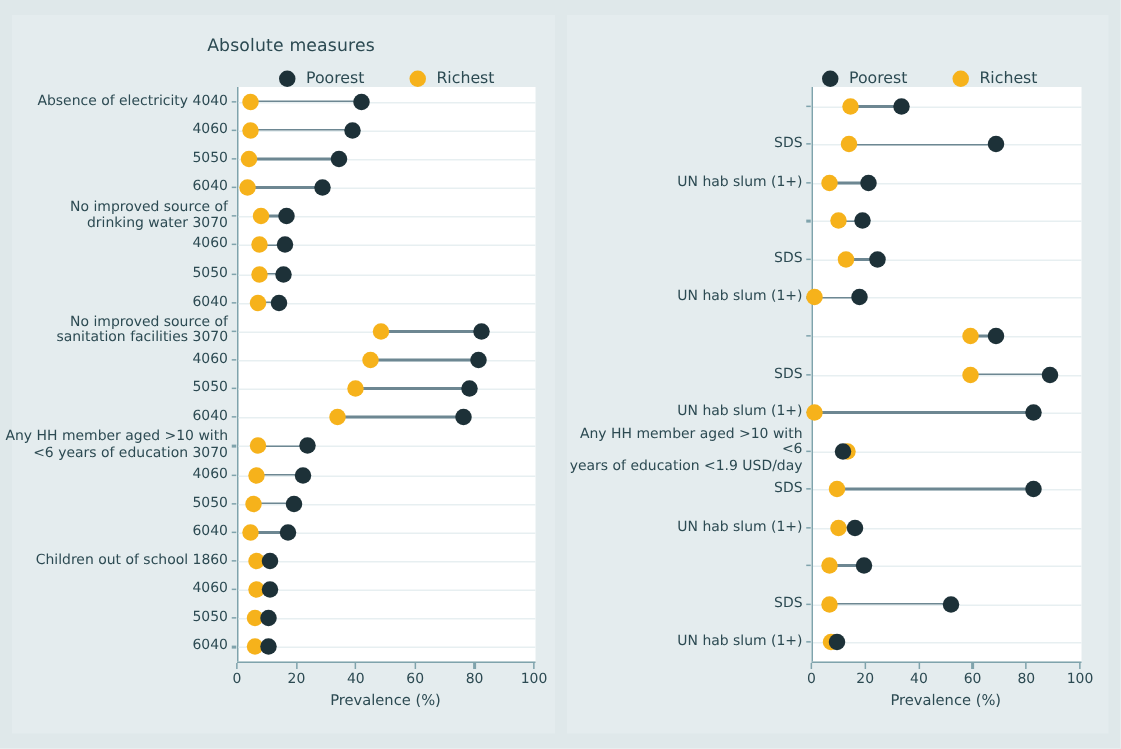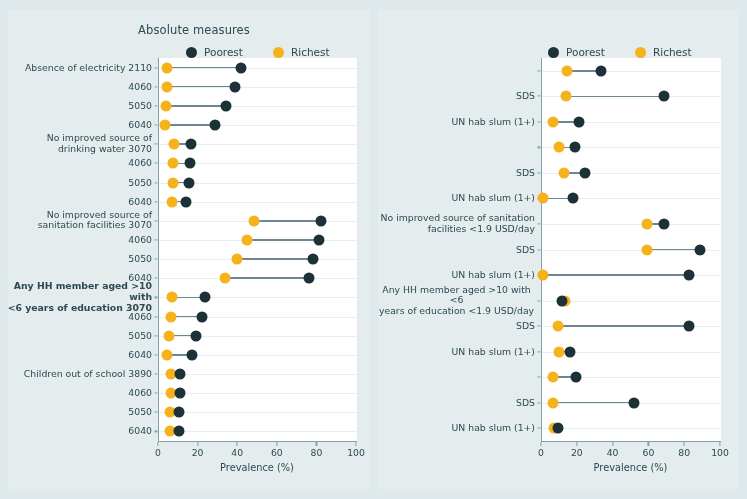--- a/index.html
+++ b/index.html
@@ -314,21 +314,21 @@
       <div class="gridline" style="top: 370.2px;"></div>
       <div class="row-line" style="left: 11.6px; width: 4.5px; top: 369.4px;"></div>
       <div class="dot richest" title="Richest: 6.5" style="left: 11.6px; top: 370.2px;"></div>
       <div class="dot poorest" title="Poorest: 9" style="left: 16.1px; top: 370.2px;"></div>
     </div>
 
   <div class="xaxis" id="xaxis-left"></div>
   <div class="xaxis" id="xaxis-right"></div>
 
 <div class="ytick-mark" style="top: 67.6px; left: 157.5px;"></div>
-    <div class="ytick-label" style="top: 67.6px; left: 0px; width: 152px; right: auto; text-align: right;">Absence of electricity 2110</div>
+    <div class="ytick-label" style="top: 67.6px; left: 0px; width: 152px; right: auto; text-align: right;">Absence of electricity 4040</div>
     <div class="ytick-mark" style="top: 86.7px; left: 157.5px;"></div>
     <div class="ytick-label" style="top: 86.7px; left: 0px; width: 152px; right: auto; text-align: right;">4060</div>
     <div class="ytick-mark" style="top: 105.9px; left: 157.5px;"></div>
     <div class="ytick-label" style="top: 105.9px; left: 0px; width: 152px; right: auto; text-align: right;">5050</div>
     <div class="ytick-mark" style="top: 125px; left: 157.5px;"></div>
     <div class="ytick-label" style="top: 125px; left: 0px; width: 152px; right: auto; text-align: right;">6040</div>
     <div class="ytick-mark" style="top: 144.2px; left: 157.5px;"></div>
     <div class="ytick-label" style="top: 144.2px; left: 0px; width: 152px; right: auto; text-align: right;">No improved source of
 drinking water 3070</div>
     <div class="ytick-mark" style="top: 163.3px; left: 157.5px;"></div>
@@ -340,30 +340,30 @@
     <div class="ytick-mark" style="top: 220.8px; left: 157.5px;"></div>
     <div class="ytick-label" style="top: 220.8px; left: 0px; width: 152px; right: auto; text-align: right;">No improved source of
 sanitation facilities 3070</div>
     <div class="ytick-mark" style="top: 239.9px; left: 157.5px;"></div>
     <div class="ytick-label" style="top: 239.9px; left: 0px; width: 152px; right: auto; text-align: right;">4060</div>
     <div class="ytick-mark" style="top: 259.1px; left: 157.5px;"></div>
     <div class="ytick-label" style="top: 259.1px; left: 0px; width: 152px; right: auto; text-align: right;">5050</div>
     <div class="ytick-mark" style="top: 278.2px; left: 157.5px;"></div>
     <div class="ytick-label" style="top: 278.2px; left: 0px; width: 152px; right: auto; text-align: right;">6040</div>
     <div class="ytick-mark" style="top: 297.4px; left: 157.5px;"></div>
-    <div class="ytick-label" style="top: 297.4px; left: 0px; width: 152px; right: auto; text-align: right; font-weight: bold;">Any HH member aged &gt;10 with
+    <div class="ytick-label" style="top: 297.4px; left: 0px; width: 152px; right: auto; text-align: right;">Any HH member aged &gt;10 with
 &lt;6 years of education 3070</div>
     <div class="ytick-mark" style="top: 316.5px; left: 157.5px;"></div>
     <div class="ytick-label" style="top: 316.5px; left: 0px; width: 152px; right: auto; text-align: right;">4060</div>
     <div class="ytick-mark" style="top: 335.7px; left: 157.5px;"></div>
     <div class="ytick-label" style="top: 335.7px; left: 0px; width: 152px; right: auto; text-align: right;">5050</div>
     <div class="ytick-mark" style="top: 354.8px; left: 157.5px;"></div>
     <div class="ytick-label" style="top: 354.8px; left: 0px; width: 152px; right: auto; text-align: right;">6040</div>
     <div class="ytick-mark" style="top: 374px; left: 157.5px;"></div>
-    <div class="ytick-label" style="top: 374px; left: 0px; width: 152px; right: auto; text-align: right;">Children out of school 3890</div>
+    <div class="ytick-label" style="top: 374px; left: 0px; width: 152px; right: auto; text-align: right;">Children out of school 1860</div>
     <div class="ytick-mark" style="top: 393.1px; left: 157.5px;"></div>
     <div class="ytick-label" style="top: 393.1px; left: 0px; width: 152px; right: auto; text-align: right;">4060</div>
     <div class="ytick-mark" style="top: 412.3px; left: 157.5px;"></div>
     <div class="ytick-label" style="top: 412.3px; left: 0px; width: 152px; right: auto; text-align: right;">5050</div>
     <div class="ytick-mark" style="top: 431.4px; left: 157.5px;"></div>
     <div class="ytick-label" style="top: 431.4px; left: 0px; width: 152px; right: auto; text-align: right;">6040</div>
     <div class="xtick" style="left: 158px; top: 442px;"></div>
     <div class="xtick-label" style="left: 158px; top: 447px;">0</div>
     <div class="xtick" style="left: 197.6px; top: 442px;"></div>
     <div class="xtick-label" style="left: 197.6px; top: 447px;">20</div>
@@ -380,28 +380,26 @@
     <div class="ytick-mark" style="top: 96.3px; left: 540.5px;"></div>
     <div class="ytick-label" style="top: 96.3px; left: 378px; width: 157px; right: auto; text-align: right;">SDS</div>
     <div class="ytick-mark" style="top: 121.8px; left: 540.5px;"></div>
     <div class="ytick-label" style="top: 121.8px; left: 378px; width: 157px; right: auto; text-align: right;">UN hab slum (1+)</div>
     <div class="ytick-mark" style="top: 147.4px; left: 540.5px;"></div>
     <div class="ytick-mark" style="top: 172.9px; left: 540.5px;"></div>
     <div class="ytick-label" style="top: 172.9px; left: 378px; width: 157px; right: auto; text-align: right;">SDS</div>
     <div class="ytick-mark" style="top: 198.4px; left: 540.5px;"></div>
     <div class="ytick-label" style="top: 198.4px; left: 378px; width: 157px; right: auto; text-align: right;">UN hab slum (1+)</div>
     <div class="ytick-mark" style="top: 224px; left: 540.5px;"></div>
-    <div class="ytick-label" style="top: 224px; left: 378px; width: 157px; right: auto; text-align: right;">No improved source of sanitation
-facilities &lt;1.9 USD/day</div>
     <div class="ytick-mark" style="top: 249.5px; left: 540.5px;"></div>
     <div class="ytick-label" style="top: 249.5px; left: 378px; width: 157px; right: auto; text-align: right;">SDS</div>
     <div class="ytick-mark" style="top: 275px; left: 540.5px;"></div>
     <div class="ytick-label" style="top: 275px; left: 378px; width: 157px; right: auto; text-align: right;">UN hab slum (1+)</div>
     <div class="ytick-mark" style="top: 300.6px; left: 540.5px;"></div>
-    <div class="ytick-label" style="top: 300.6px; left: 378px; width: 157px; right: auto; text-align: center;">Any HH member aged &gt;10 with &lt;6
+    <div class="ytick-label" style="top: 300.6px; left: 378px; width: 157px; right: auto; text-align: right;">Any HH member aged &gt;10 with &lt;6
 years of education &lt;1.9 USD/day</div>
     <div class="ytick-mark" style="top: 326.1px; left: 540.5px;"></div>
     <div class="ytick-label" style="top: 326.1px; left: 378px; width: 157px; right: auto; text-align: right;">SDS</div>
     <div class="ytick-mark" style="top: 351.6px; left: 540.5px;"></div>
     <div class="ytick-label" style="top: 351.6px; left: 378px; width: 157px; right: auto; text-align: right;">UN hab slum (1+)</div>
     <div class="ytick-mark" style="top: 377.2px; left: 540.5px;"></div>
     <div class="ytick-mark" style="top: 402.7px; left: 540.5px;"></div>
     <div class="ytick-label" style="top: 402.7px; left: 378px; width: 157px; right: auto; text-align: right;">SDS</div>
     <div class="ytick-mark" style="top: 428.2px; left: 540.5px;"></div>
     <div class="ytick-label" style="top: 428.2px; left: 378px; width: 157px; right: auto; text-align: right;">UN hab slum (1+)</div>

